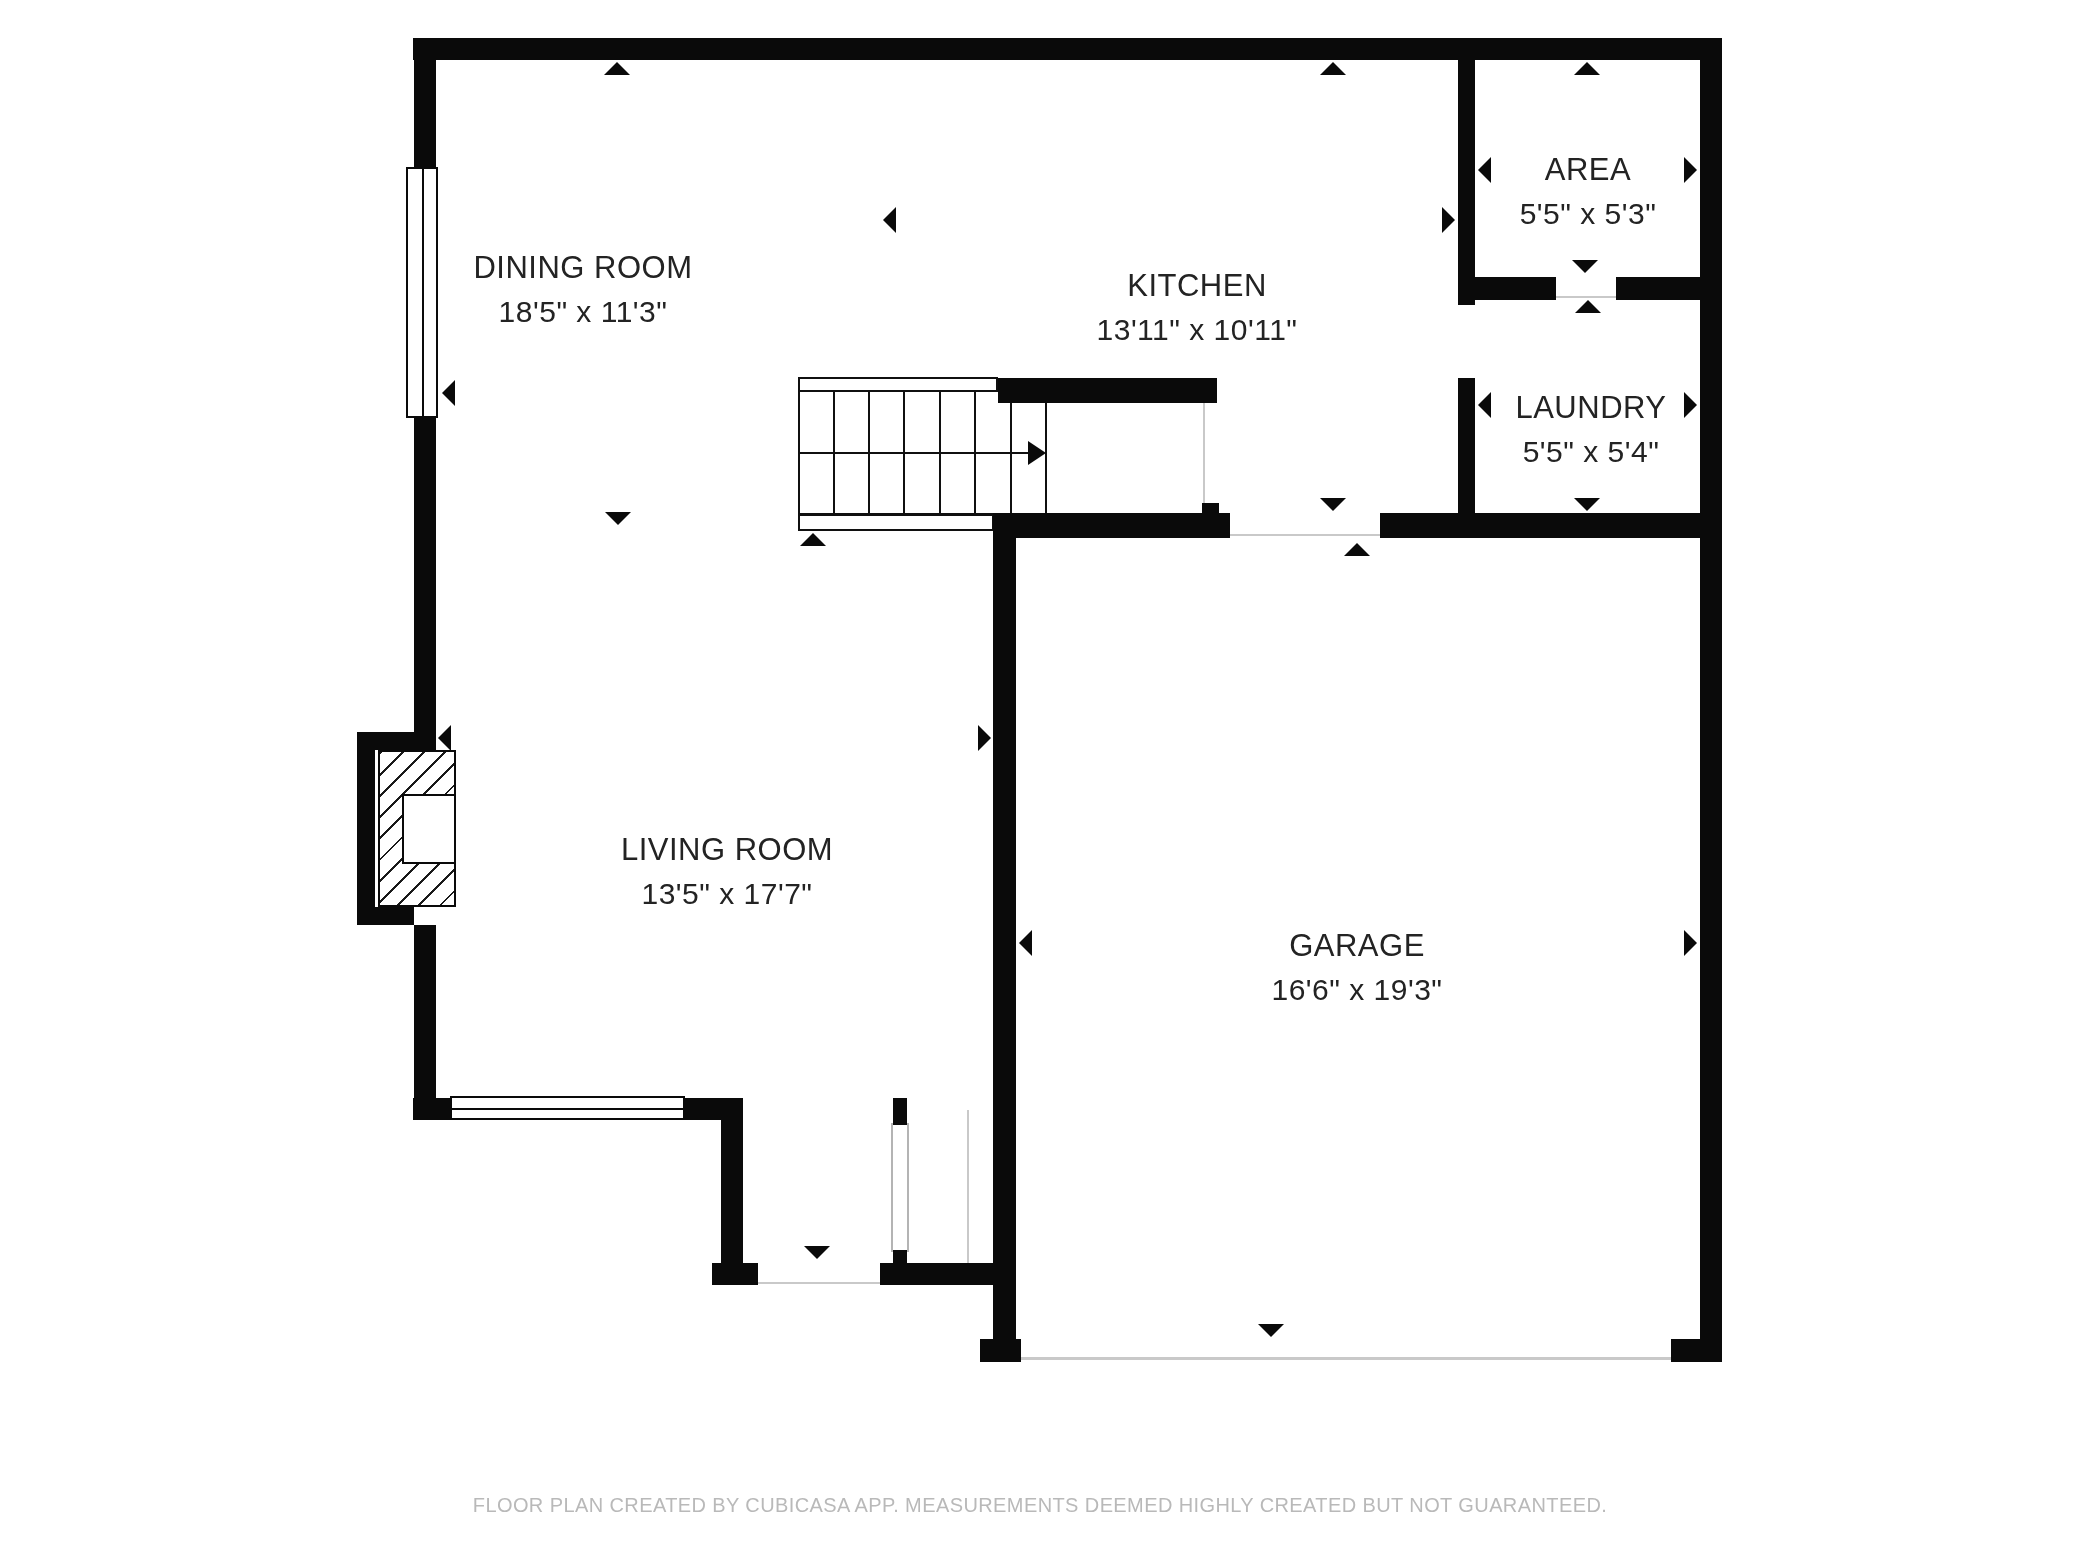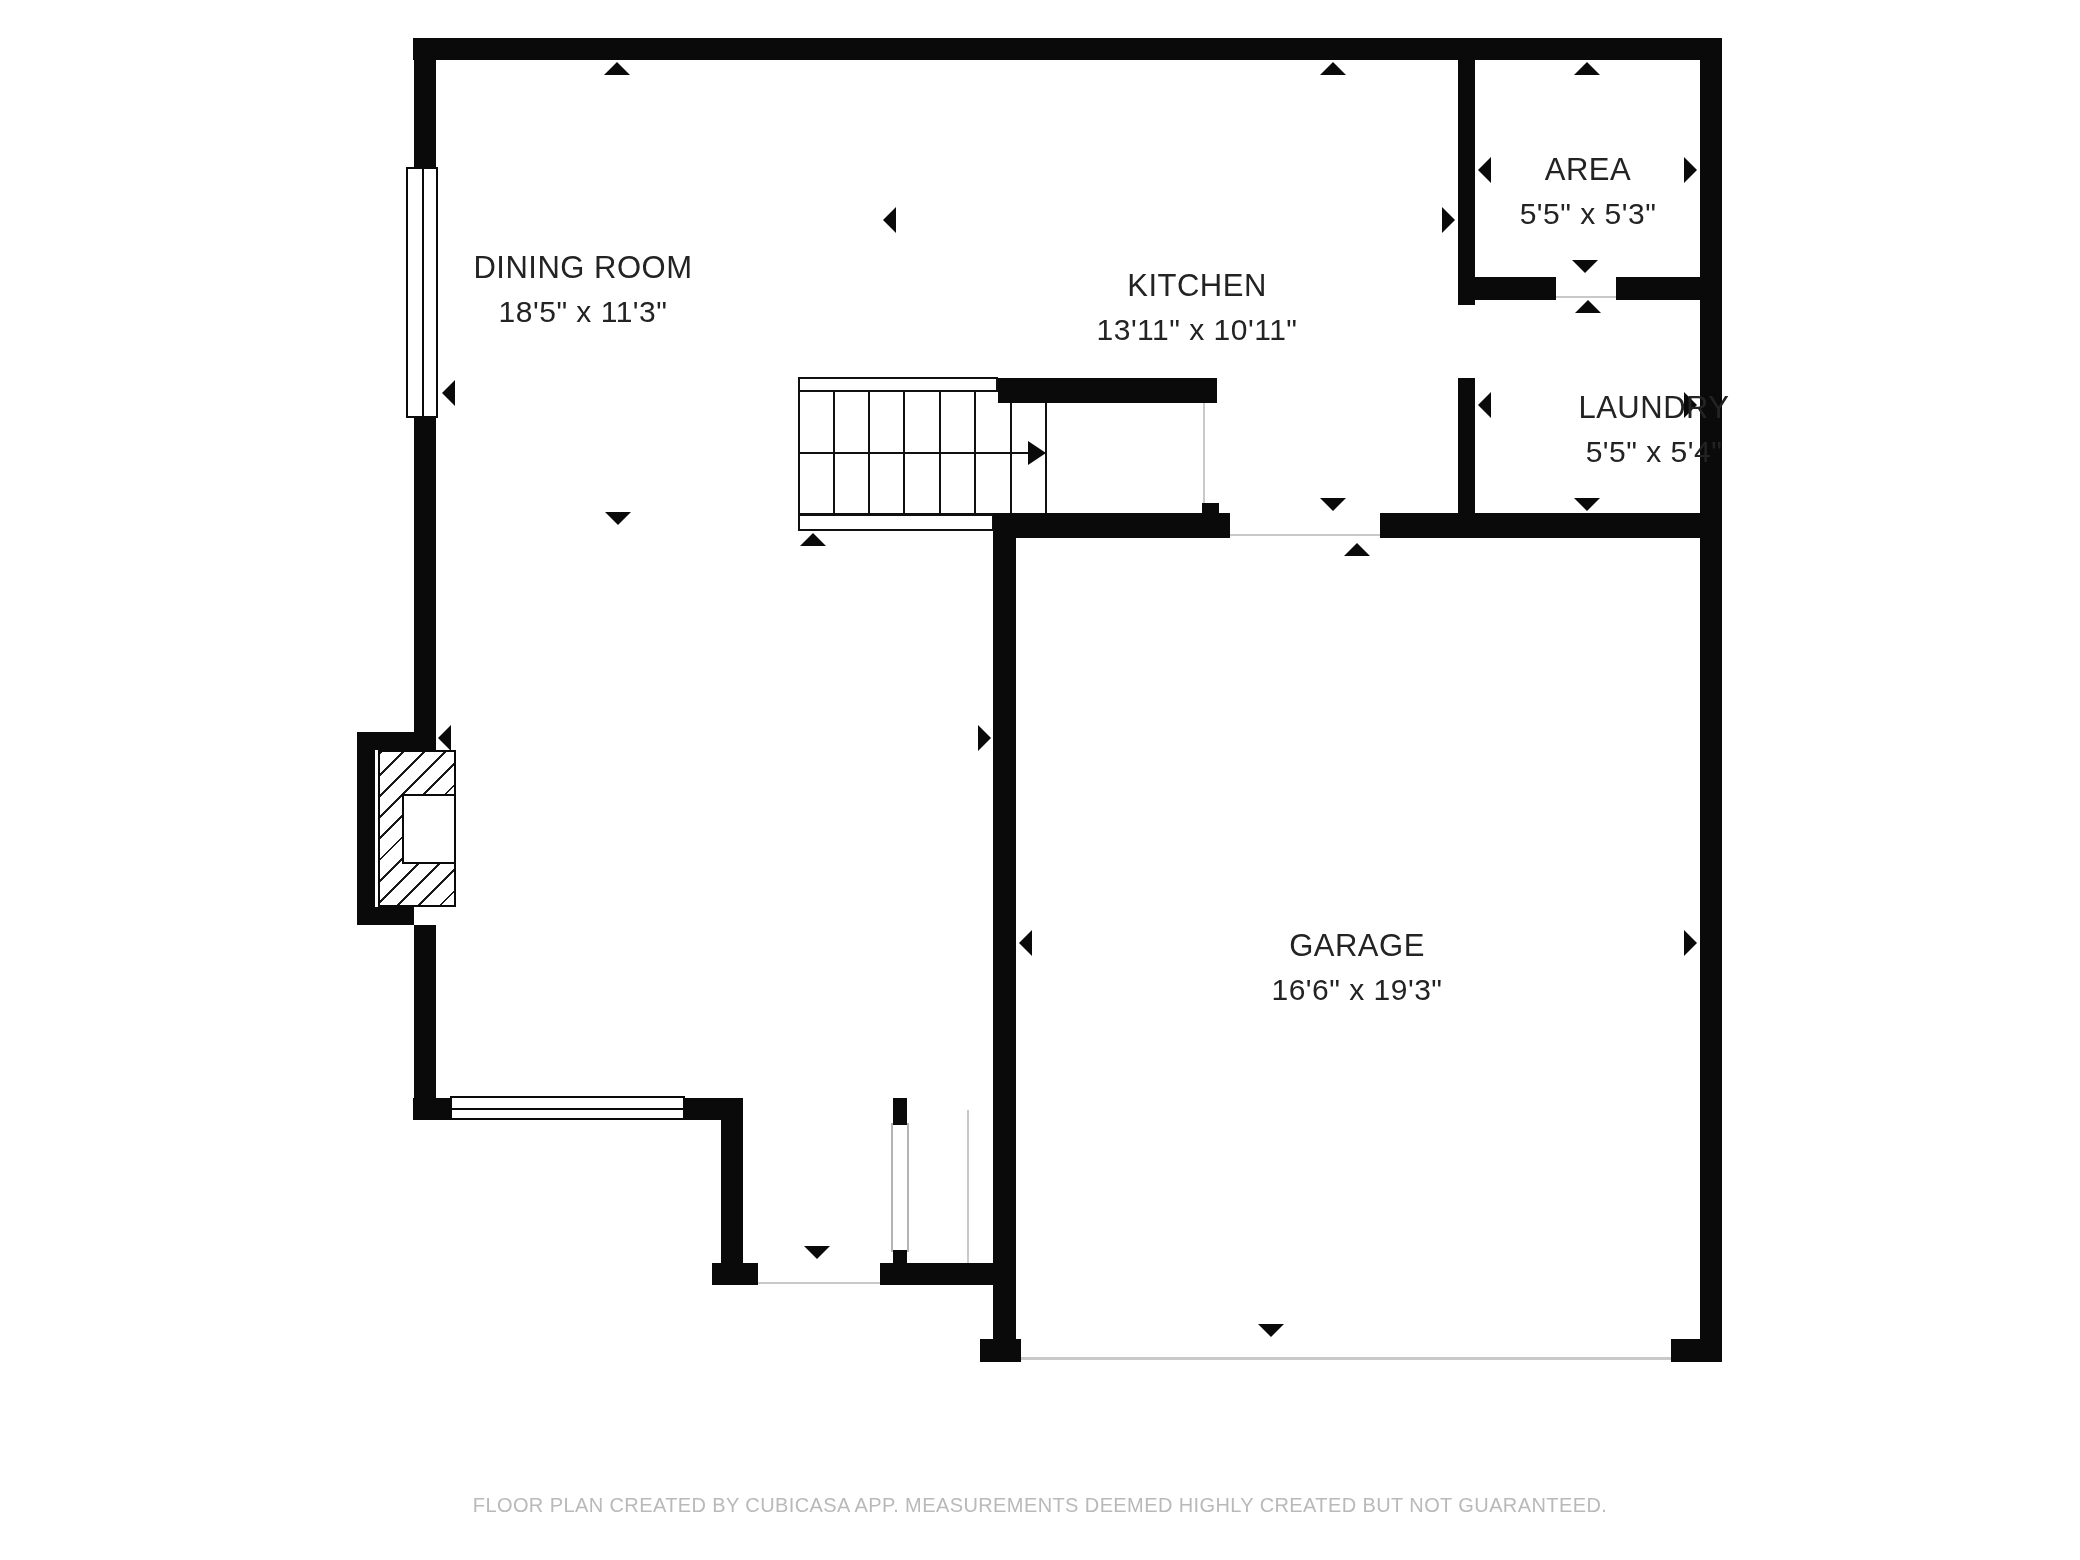--- a/index.html
+++ b/index.html
@@ -43,23 +43,27 @@
     <div class="room-dims">18'5" x 11'3"</div>
   </div>
   <div class="room-label" style="left: 1197px; top: 236px; margin-top: 28px;">
     <div class="room-name">KITCHEN</div>
     <div class="room-dims">13'11" x 10'11"</div>
   </div>
   <div class="room-label" style="left: 1588px; top: 148px;">
     <div class="room-name">AREA</div>
     <div class="room-dims">5'5" x 5'3"</div>
   </div>
-  <div class="room-label" style="left: 1654px; top: 386px;">
+  <div class="room-label" style="left: 1591px; top: 386px;">
     <div class="room-name">LAUNDRY</div>
     <div class="room-dims">5'5" x 5'4"</div>
+  </div>
+  <div class="room-label" style="left: 727px; top: 828px;">
+    <div class="room-name">LIVING ROOM</div>
+    <div class="room-dims">13'5" x 17'7"</div>
   </div>
   <div class="room-label" style="left: 1357px; top: 924px;">
     <div class="room-name">GARAGE</div>
     <div class="room-dims">16'6" x 19'3"</div>
   </div>
   <div class="footer">FLOOR PLAN CREATED BY CUBICASA APP. MEASUREMENTS DEEMED HIGHLY CREATED BUT NOT GUARANTEED.</div>
 <div class="thin" style="left: 1203px; top: 392px; width: 2px; height: 119px;"></div>
     <div class="thin" style="left: 1230px; top: 534px; width: 150px; height: 2px;"></div>
     <div class="thin" style="left: 757px; top: 1282px; width: 123px; height: 2px;"></div>
     <div class="thin" style="left: 1556px; top: 296px; width: 60px; height: 2px;"></div>

